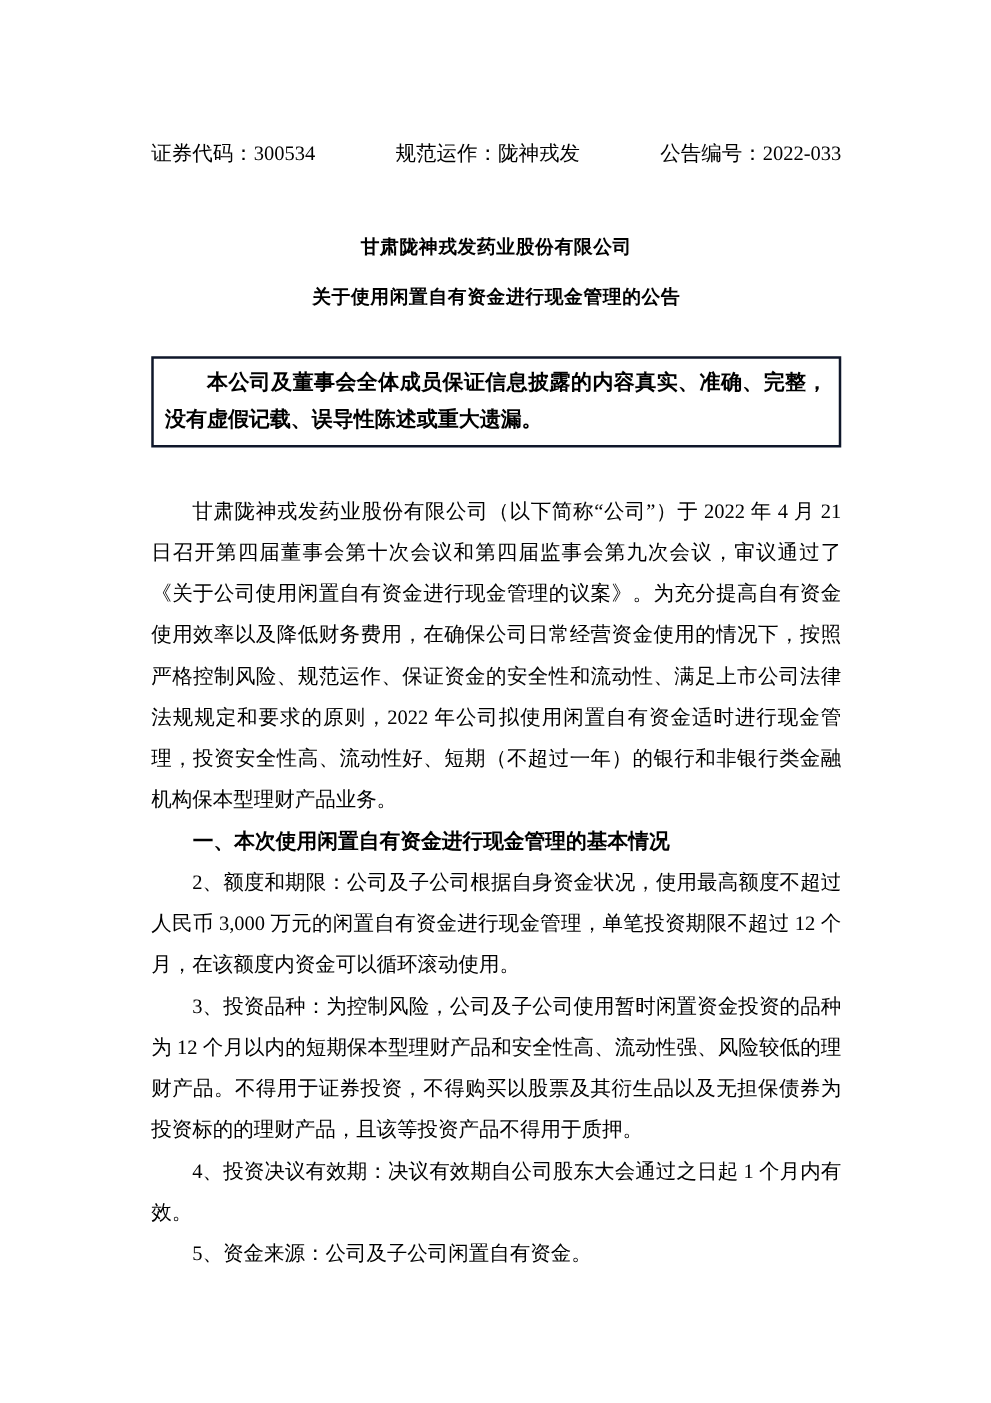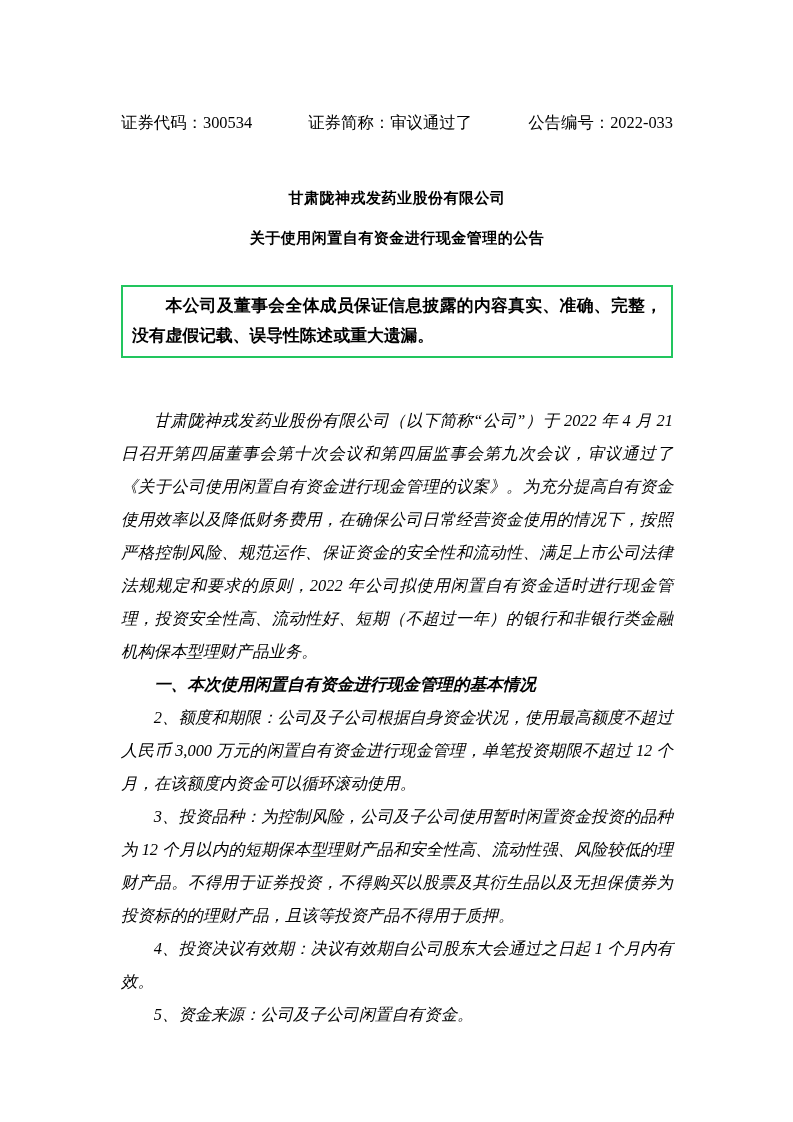--- a/index.html
+++ b/index.html
@@ -33,35 +33,35 @@
     font-size: 15px;
     font-weight: bold;
     line-height: 40px;
     letter-spacing: 0.5px;
     font-family: "Liberation Serif", "DejaVu Serif", serif;
   }
   h1.doc-title { margin-top: 46px; }
   h2.doc-title { margin-top: 0; }
   .disclaimer-box {
     margin-top: 27px;
-    border: 2px solid #22c55e;
+    border: 2px solid #0f172a;
     padding: 4px 9px 5px 9px;
     box-sizing: border-box;
   }
   .disclaimer-text {
     margin: 0;
     font-size: 16.8px;
     font-weight: bold;
     line-height: 30px;
     text-indent: 2em;
     text-align: justify;
     text-justify: inter-character;
     font-family: "Liberation Sans", "DejaVu Sans", sans-serif;
   }
-  .doc-body { margin-top: 46px; font-style: italic; }
+  .doc-body { margin-top: 34px; }
   .para {
     margin: 0;
     font-size: 16.4px;
     line-height: 33px;
     text-indent: 2em;
     text-align: justify;
     text-justify: inter-character;
   }
   .section-heading {
     font-weight: bold;
@@ -70,21 +70,21 @@
     font-size: 16.6px;
   }
 </style>
 </head>
 <body>
 
 <div class="page">
 
   <div class="doc-header">
     <span>证券代码：300534</span>
-    <span>证券简称：审议通过了</span>
+    <span>规范运作：陇神戎发</span>
     <span>公告编号：2022-033</span>
   </div>
 
   <h1 class="doc-title">甘肃陇神戎发药业股份有限公司</h1>
   <h2 class="doc-title">关于使用闲置自有资金进行现金管理的公告</h2>
 
   <div class="disclaimer-box">
     <p class="disclaimer-text">本公司及董事会全体成员保证信息披露的内容真实、准确、完整，没有虚假记载、误导性陈述或重大遗漏。</p>
   </div>
 

